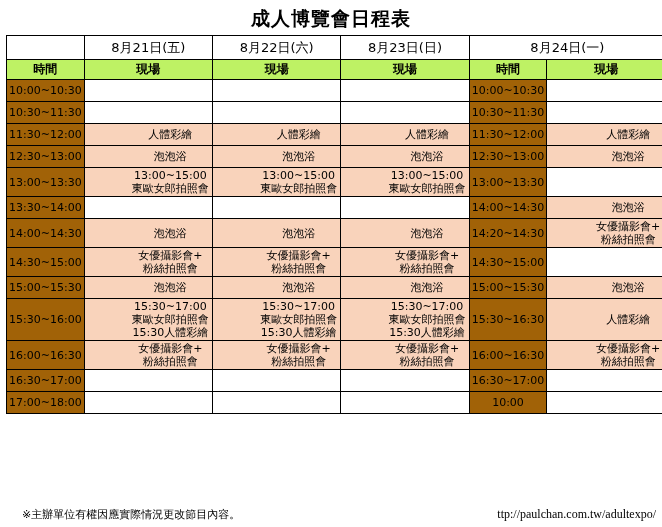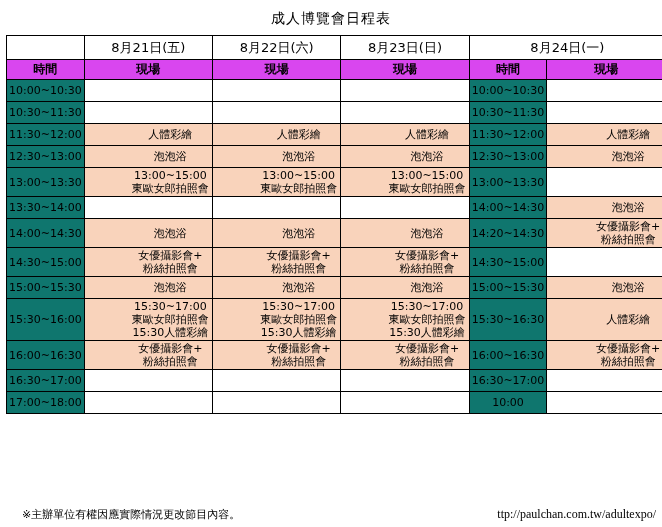--- a/index.html
+++ b/index.html
@@ -16,22 +16,22 @@
   }
   .page {
     position: relative;
     width: 662px;
     height: 527px;
     box-sizing: border-box;
     padding: 4px 6px 0 6px;
   }
   .title {
     text-align: center;
-    font-size: 14px;
-    font-weight: normal;
+    font-size: 19px;
+    font-weight: bold;
     letter-spacing: 1px;
     line-height: 24px;
     margin: 2px 0 5px 0;
   }
   table.sched {
     border-collapse: collapse;
     width: 660px;
     table-layout: fixed;
     font-size: 11px;
   }
@@ -47,26 +47,26 @@
   .c-venue-last { width: 110px; }
 
   .hdr-date {
     height: 23px;
     font-size: 13px;
     font-weight: normal;
     background: #ffffff;
   }
   .hdr-sub {
     height: 19px;
-    background: #d946ef;
+    background: #bef264;
     font-size: 12px;
     font-weight: bold;
   }
   .timecell {
-    background: #0f766e;
+    background: #a16207;
     font-size: 11px;
     height: 21px;
   }
   .ev {
     background: #f9d3bb;
     font-size: 11px;
   }
   .blank {
     background: #ffffff;
   }

